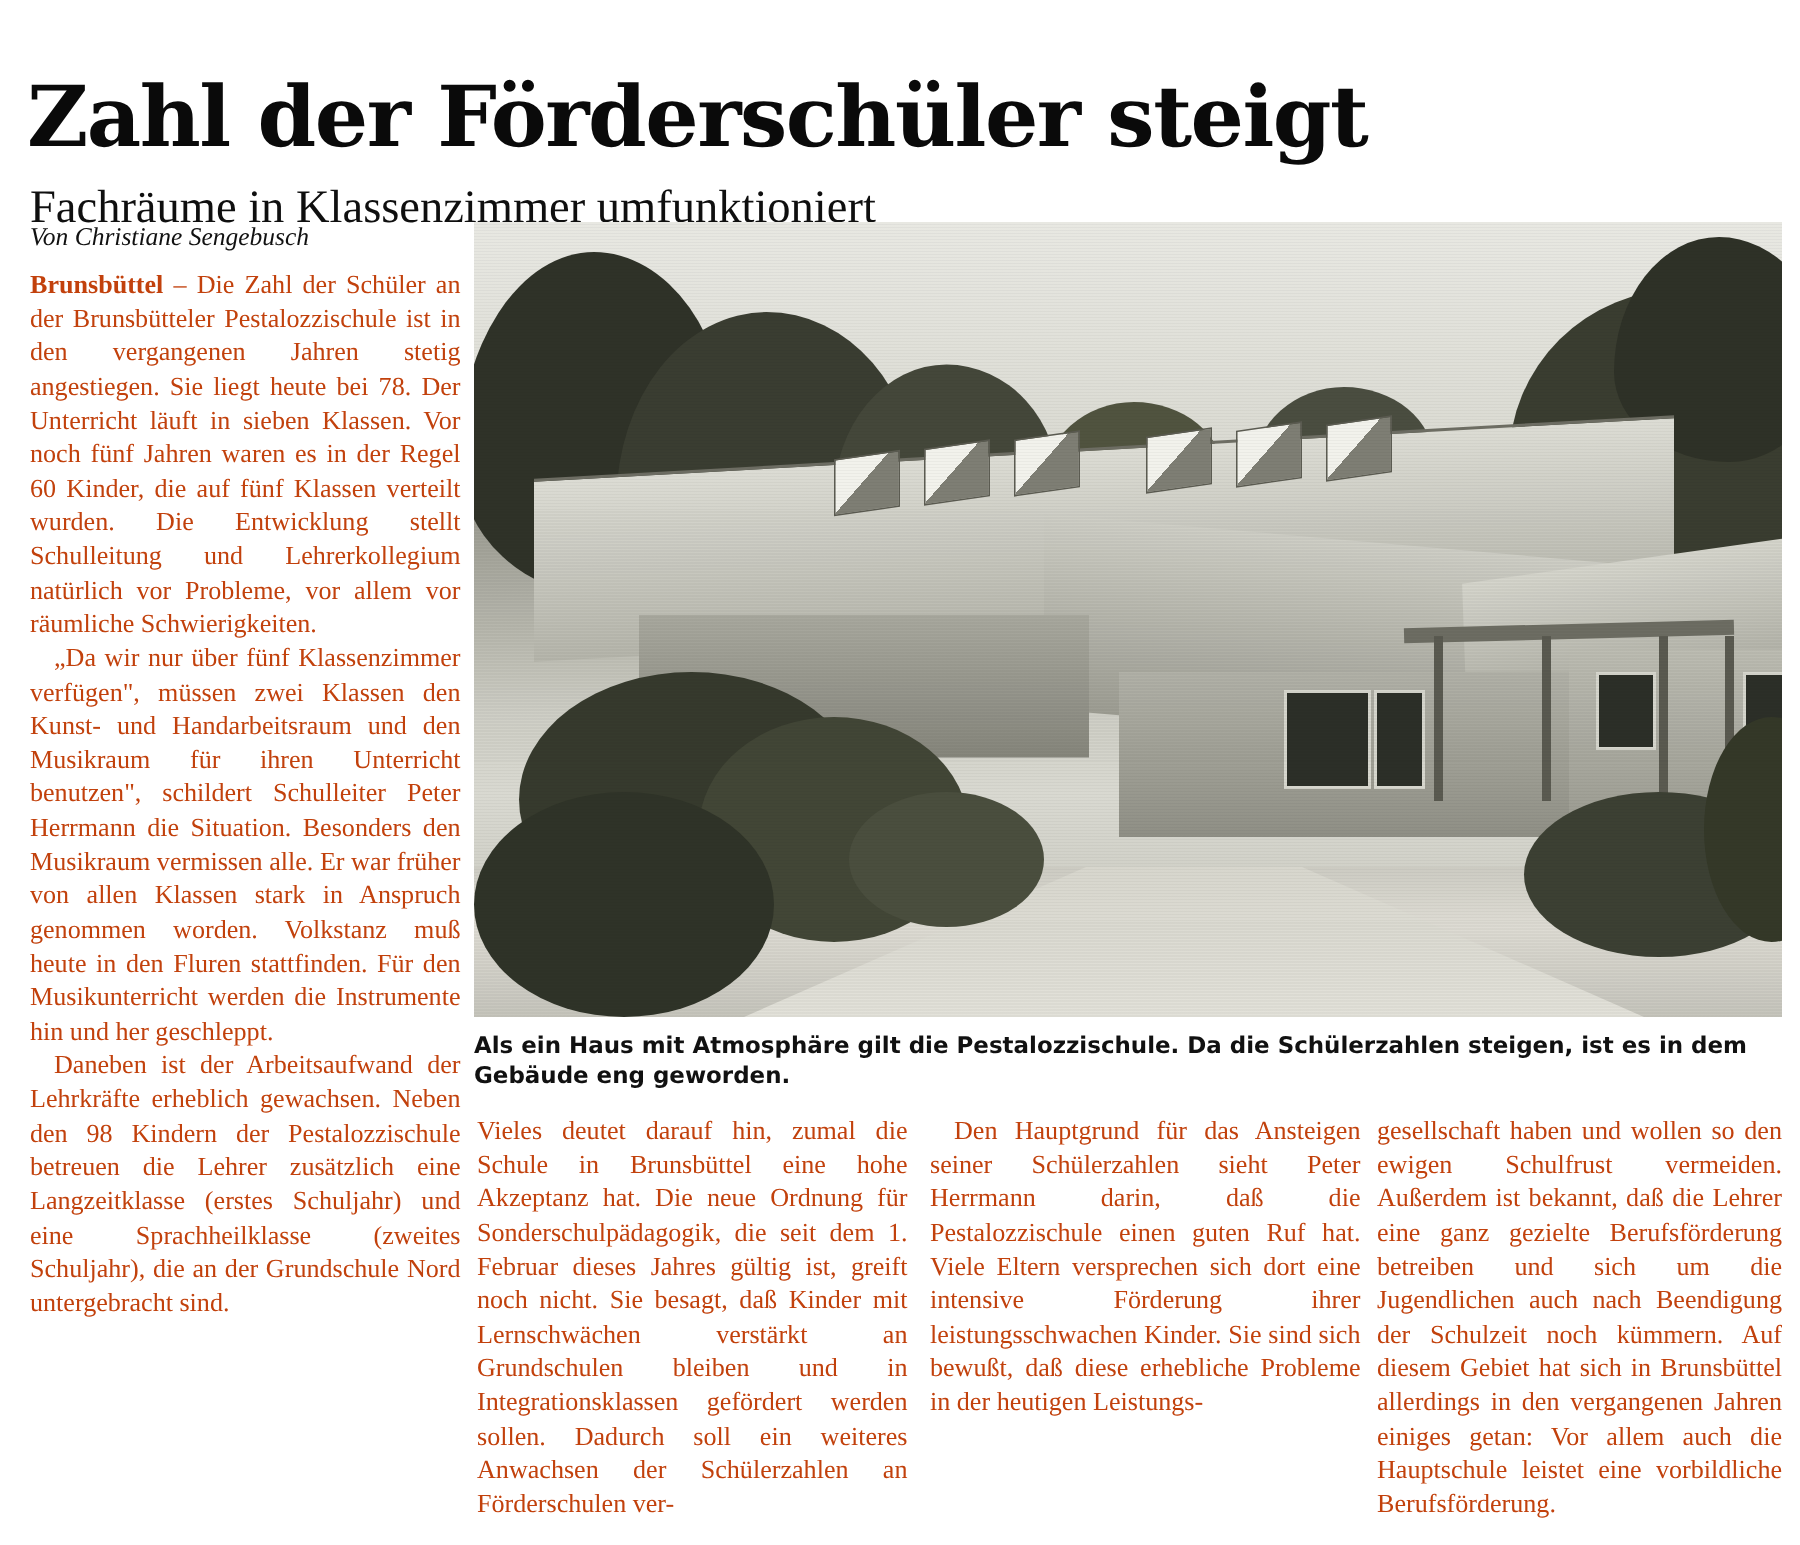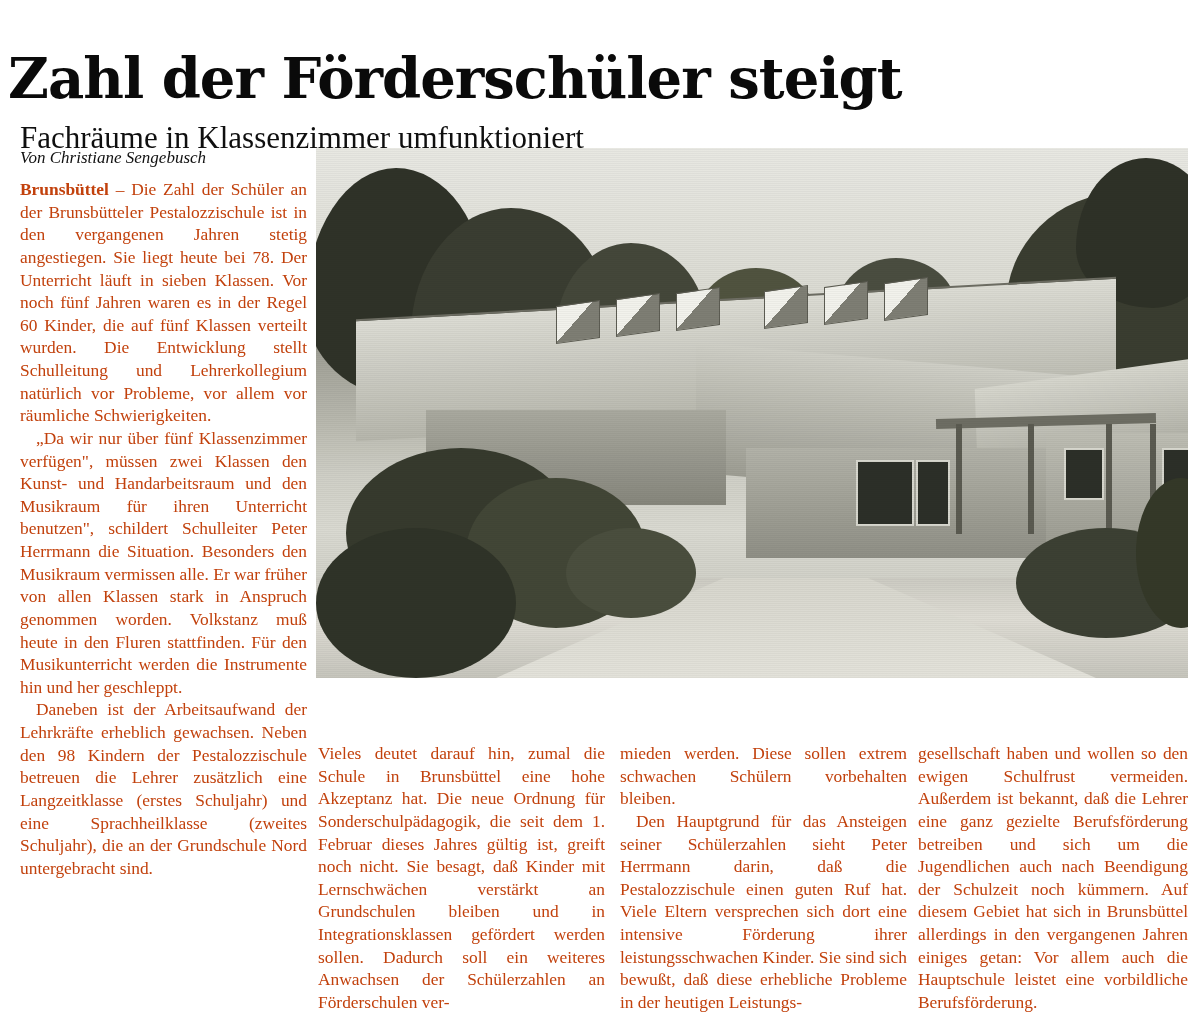--- a/index.html
+++ b/index.html
@@ -18,21 +18,21 @@
     position: relative;
     width: 1200px;
     height: 1030px;
     padding: 0;
     box-sizing: border-box;
   }
 
   
   .headline {
     position: absolute;
-    left: 8px;
+    left: 18px;
     top: 12px;
     width: 1165px;
     font-family: "DejaVu Serif", serif;
     font-weight: 700;
     font-size: 56px;
     line-height: 1.0;
     letter-spacing: -1px;
     color: #0a0a0a;
     white-space: nowrap;
   }
@@ -305,33 +305,33 @@
       <div class="shrub s2"></div>
       <div class="shrub s3"></div>
       <div class="shrub s4"></div>
       <div class="shrub s5"></div>
       <div class="shrub s6"></div>
 
       <div class="grain"></div>
     </div>
   </div>
 
+  <div class="caption">Als ein Haus mit Atmosphäre gilt die Pestalozzischule. Da die Schülerzahlen steigen, ist es in dem Gebäude eng geworden.</div>
 
   <div class="col" id="col1">
     <p class="first"><span class="lead">Brunsbüttel</span> <span>– Die Zahl der Schüler an der Brunsbütteler Pestalozzischule ist in den vergangenen Jahren stetig angestiegen. Sie liegt heute bei 78. Der Unterricht läuft in sieben Klassen. Vor noch fünf Jahren waren es in der Regel 60 Kinder, die auf fünf Klassen verteilt wurden. Die Entwicklung stellt Schulleitung und Lehrerkollegium natürlich vor Probleme, vor allem vor räumliche Schwierigkeiten.</span></p>
     <p>„Da wir nur über fünf Klassenzimmer verfügen", müssen zwei Klassen den Kunst- und Handarbeitsraum und den Musikraum für ihren Unterricht benutzen", schildert Schulleiter Peter Herrmann die Situation. Besonders den Musikraum vermissen alle. Er war früher von allen Klassen stark in Anspruch genommen worden. Volkstanz muß heute in den Fluren stattfinden. Für den Musikunterricht werden die Instrumente hin und her geschleppt.</p>
     <p>Daneben ist der Arbeitsaufwand der Lehrkräfte erheblich gewachsen. Neben den 98 Kindern der Pestalozzischule betreuen die Lehrer zusätzlich eine Langzeitklasse (erstes Schuljahr) und eine Sprachheilklasse (zweites Schuljahr), die an der Grundschule Nord untergebracht sind.</p>
   </div>
 
   <div class="col" id="col2">
     <p class="first">Vieles deutet darauf hin, zumal die Schule in Brunsbüttel eine hohe Akzeptanz hat. Die neue Ordnung für Sonderschulpädagogik, die seit dem 1. Februar dieses Jahres gültig ist, greift noch nicht. Sie besagt, daß Kinder mit Lernschwächen verstärkt an Grundschulen bleiben und in Integrationsklassen gefördert werden sollen. Dadurch soll ein weiteres Anwachsen der Schülerzahlen an Förderschulen ver-</p>
   </div>
 
   <div class="col" id="col3">
-    <p class="first">mieden werden. Diese sollen extrem schwachen Schülern vorbehalten bleiben.</p>
     <p>Den Hauptgrund für das Ansteigen seiner Schülerzahlen sieht Peter Herrmann darin, daß die Pestalozzischule einen guten Ruf hat. Viele Eltern versprechen sich dort eine intensive Förderung ihrer leistungsschwachen Kinder. Sie sind sich bewußt, daß diese erhebliche Probleme in der heutigen Leistungs-</p>
   </div>
 
   <div class="col" id="col4">
     <p class="first">gesellschaft haben und wollen so den ewigen Schulfrust vermeiden. Außerdem ist bekannt, daß die Lehrer eine ganz gezielte Berufsförderung betreiben und sich um die Jugendlichen auch nach Beendigung der Schulzeit noch kümmern. Auf diesem Gebiet hat sich in Brunsbüttel allerdings in den vergangenen Jahren einiges getan: Vor allem auch die Hauptschule leistet eine vorbildliche Berufsförderung.</p>
   </div>
 
 </div>
 
 </body></html>

